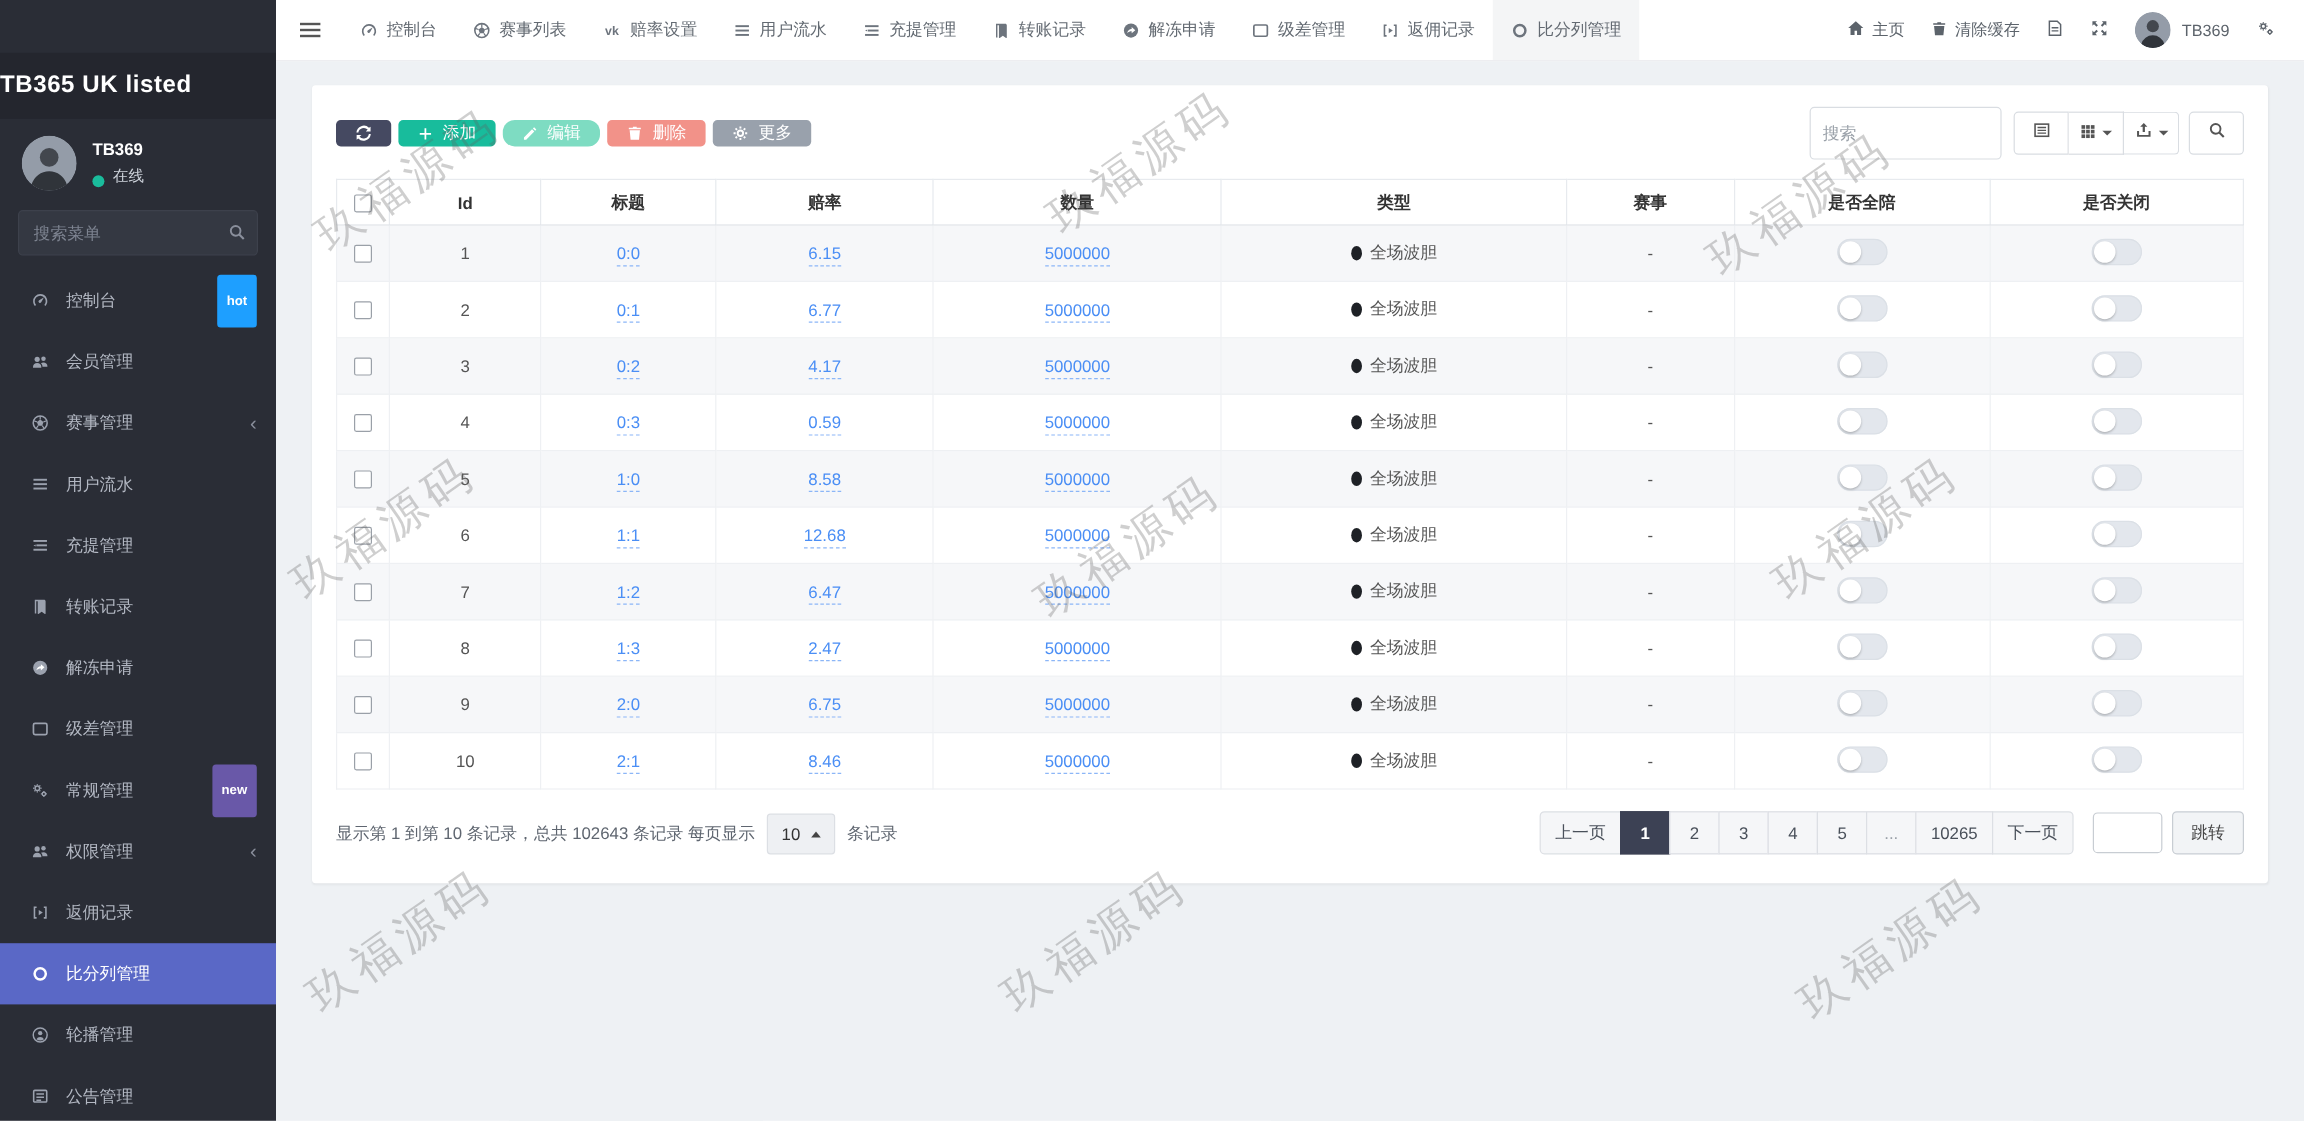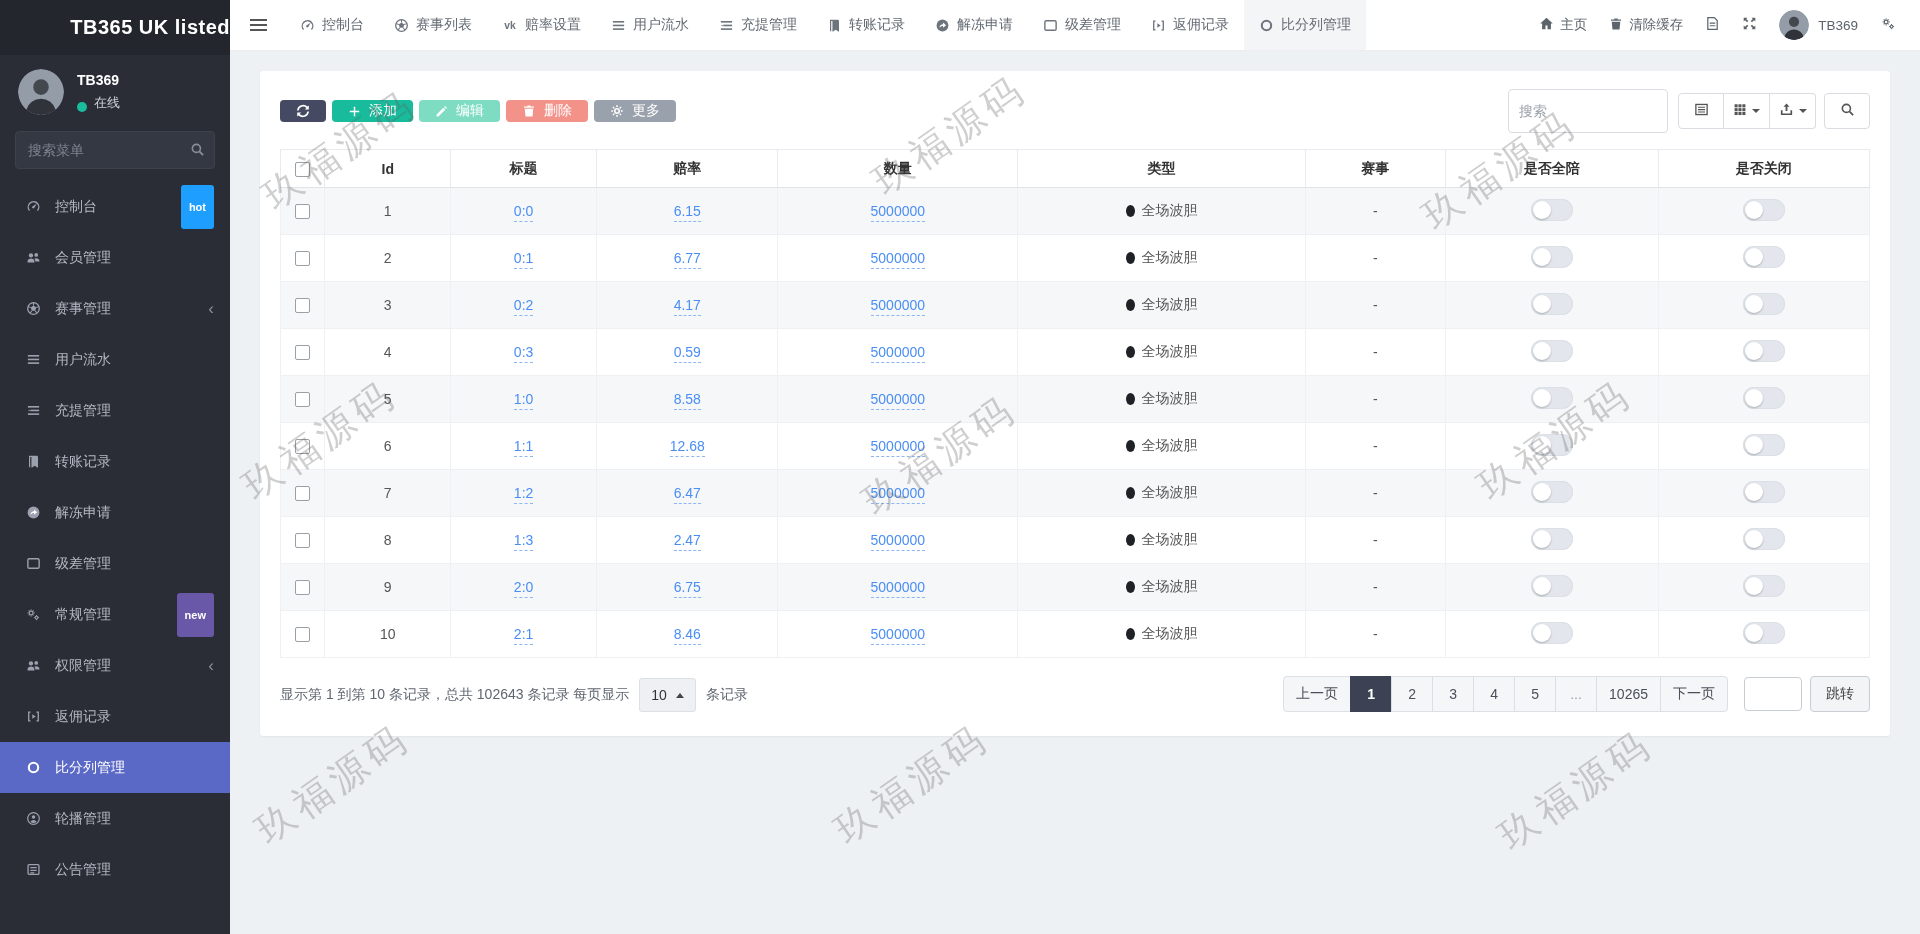--- a/index.html
+++ b/index.html
@@ -2,22 +2,22 @@
 <html style="--content-bg: #eef1f4; --sidebar-bg: #2a2d36; --sidebar-logo-bg: #24262e; --sidebar-active: #5a68c6; --badge-hot: #1e9fff; --badge-new: #6958a8; --online-green: #1abc9c; --dark-button: #454961; --accent-green: #18bc9c; --accent-green-light: #7edcc2; --accent-red-light: #f29289; --accent-gray: #99a1ac; --link-blue: #4a8ef5; --page-active: #3c4154;"><head>
 <meta charset="utf-8">
 <style>
   * { box-sizing: border-box; }
   html,body { margin:0; padding:0; width:1920px; height:934px; overflow:hidden;
     font-family:"Liberation Sans","DejaVu Sans",sans-serif; background:var(--content-bg,#eef1f4); }
 
   
   .sidebar { position:fixed; left:0; top:0; width:230px; height:934px;
     background:var(--sidebar-bg,#2a2d36); z-index:10; }
-  .logo { height:55px; line-height:55px; text-align:right; color:#fff; font-size:20px;
-    font-weight:bold; background:var(--sidebar-logo-bg,#24262e); letter-spacing:.5px; }
+  .logo { height:55px; line-height:55px; text-align:left; color:#fff; font-size:20px;
+    font-weight:bold; background:var(--sidebar-logo-bg,#24262e); letter-spacing:.5px;margin-top:44px; }
   .user { display:flex; align-items:center; gap:13px; padding:14px 18px 12px; }
   .avatar { border-radius:50%; overflow:hidden; flex:0 0 auto; }
   .avatar.lg { width:46px; height:46px; }
   .avatar.sm { width:30px; height:30px; }
   .user-name { color:#fff; font-weight:bold; font-size:14px; }
   .user-status { display:flex; align-items:flex-end; gap:7px; color:#cdd2da; font-size:13px; margin-top:6px; }
   .dot { width:10px; height:10px; border-radius:50%; background:var(--online-green,#1abc9c); }
   .side-search { margin:4px 15px 12px; position:relative; }
   .side-search input { width:100%; height:38px; background:#343842; border:1px solid #3d414c;
     border-radius:4px; color:#cfd3dc; padding:0 34px 0 12px; font-size:14px; outline:none; }
@@ -54,21 +54,21 @@
     background:var(--content-bg,#eef1f4); padding:20px 30px; }
   .card { background:#fff; border-radius:3px; padding:18px 20px 24px; box-shadow:0 1px 2px rgba(0,0,0,.05); }
 
   .toolbar { display:flex; align-items:center; }
   .btn { height:22px; border:none; border-radius:4px; color:#fff; font-size:14px;
     display:inline-flex; align-items:center; gap:8px; padding:0 16px; margin-right:6px;
     cursor:pointer; font-family:inherit; }
   .btn .icon { display:inline-flex; }
   .btn-refresh { background:var(--dark-button,#454961); width:46px; justify-content:center; padding:0; }
   .btn-add { background:var(--accent-green,#18bc9c); }
-  .btn-edit { background:var(--accent-green-light,#7edcc2); }
+  .btn-edit { background:var(--accent-green-light,#7edcc2);border-radius:10px; }
   .btn-del { background:var(--accent-red-light,#f29289); }
   .btn-more { background:var(--accent-gray,#99a1ac); }
   .toolbar-right { margin-left:auto; display:flex; align-items:center; }
   .search-input { width:160px; height:44px; border:1px solid #d9dde2; border-radius:4px;
     padding:0 10px; font-size:14px; color:#333; outline:none; }
   .search-input::placeholder { color:#9aa1a9; }
   .tool-group { display:flex; margin-left:10px; }
   .tool-btn { height:36px; min-width:46px; background:#fff; border:1px solid #d9dde2;
     display:inline-flex; align-items:center; justify-content:center; gap:5px; color:#555; cursor:pointer; }
   .tool-group .tool-btn + .tool-btn { border-left:none; }

